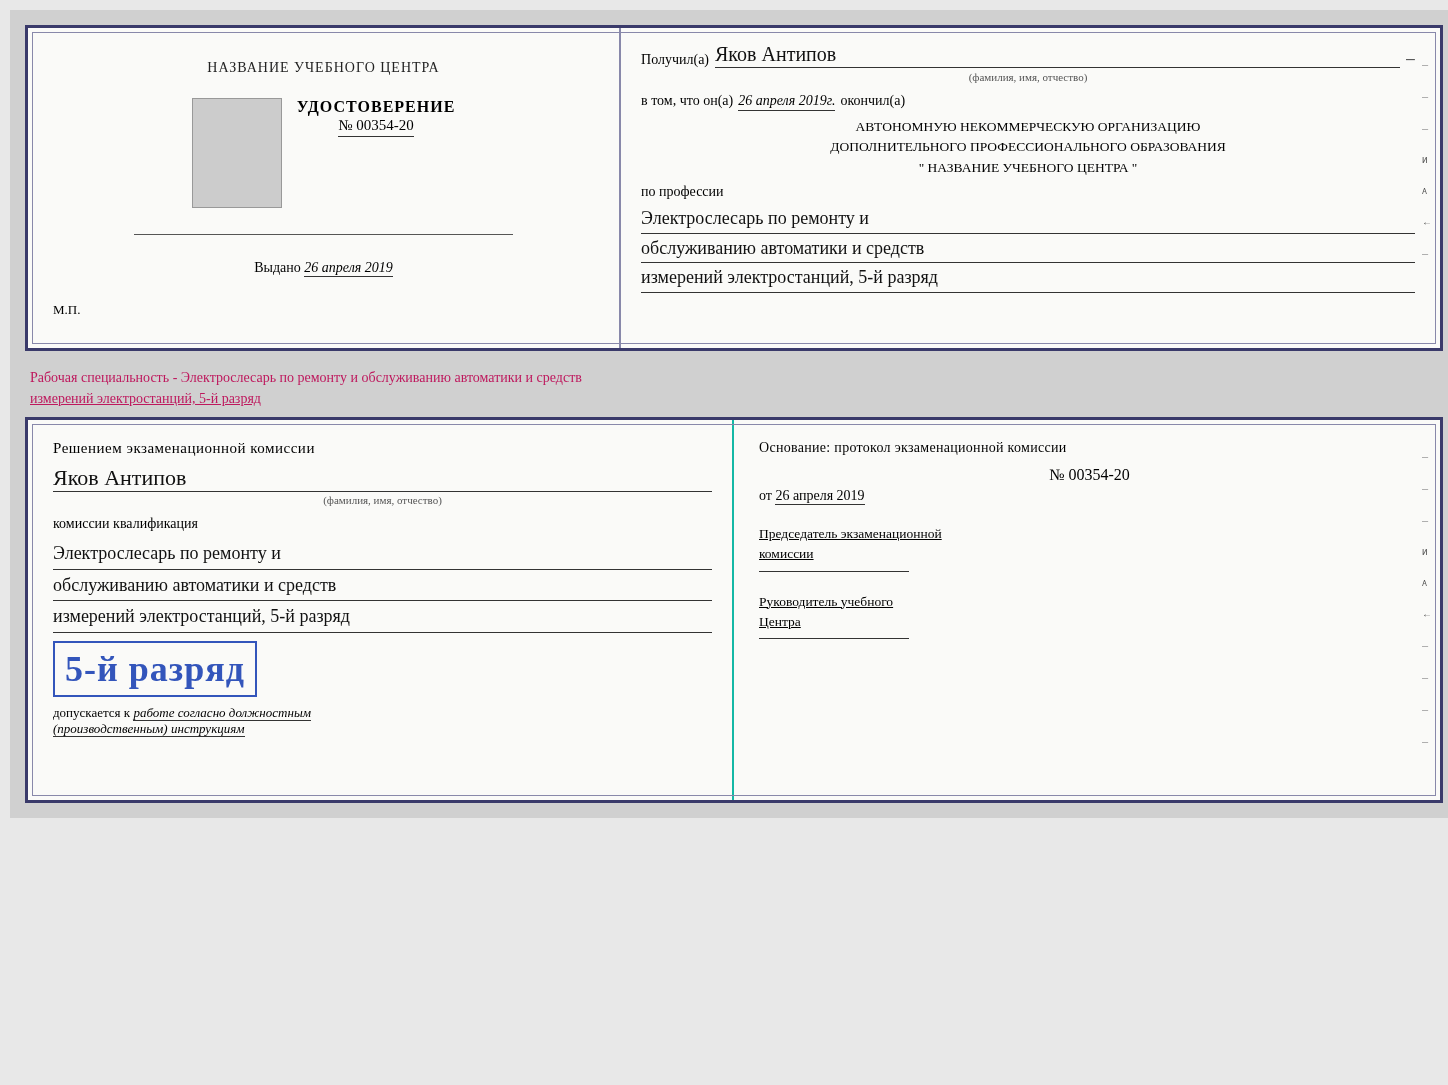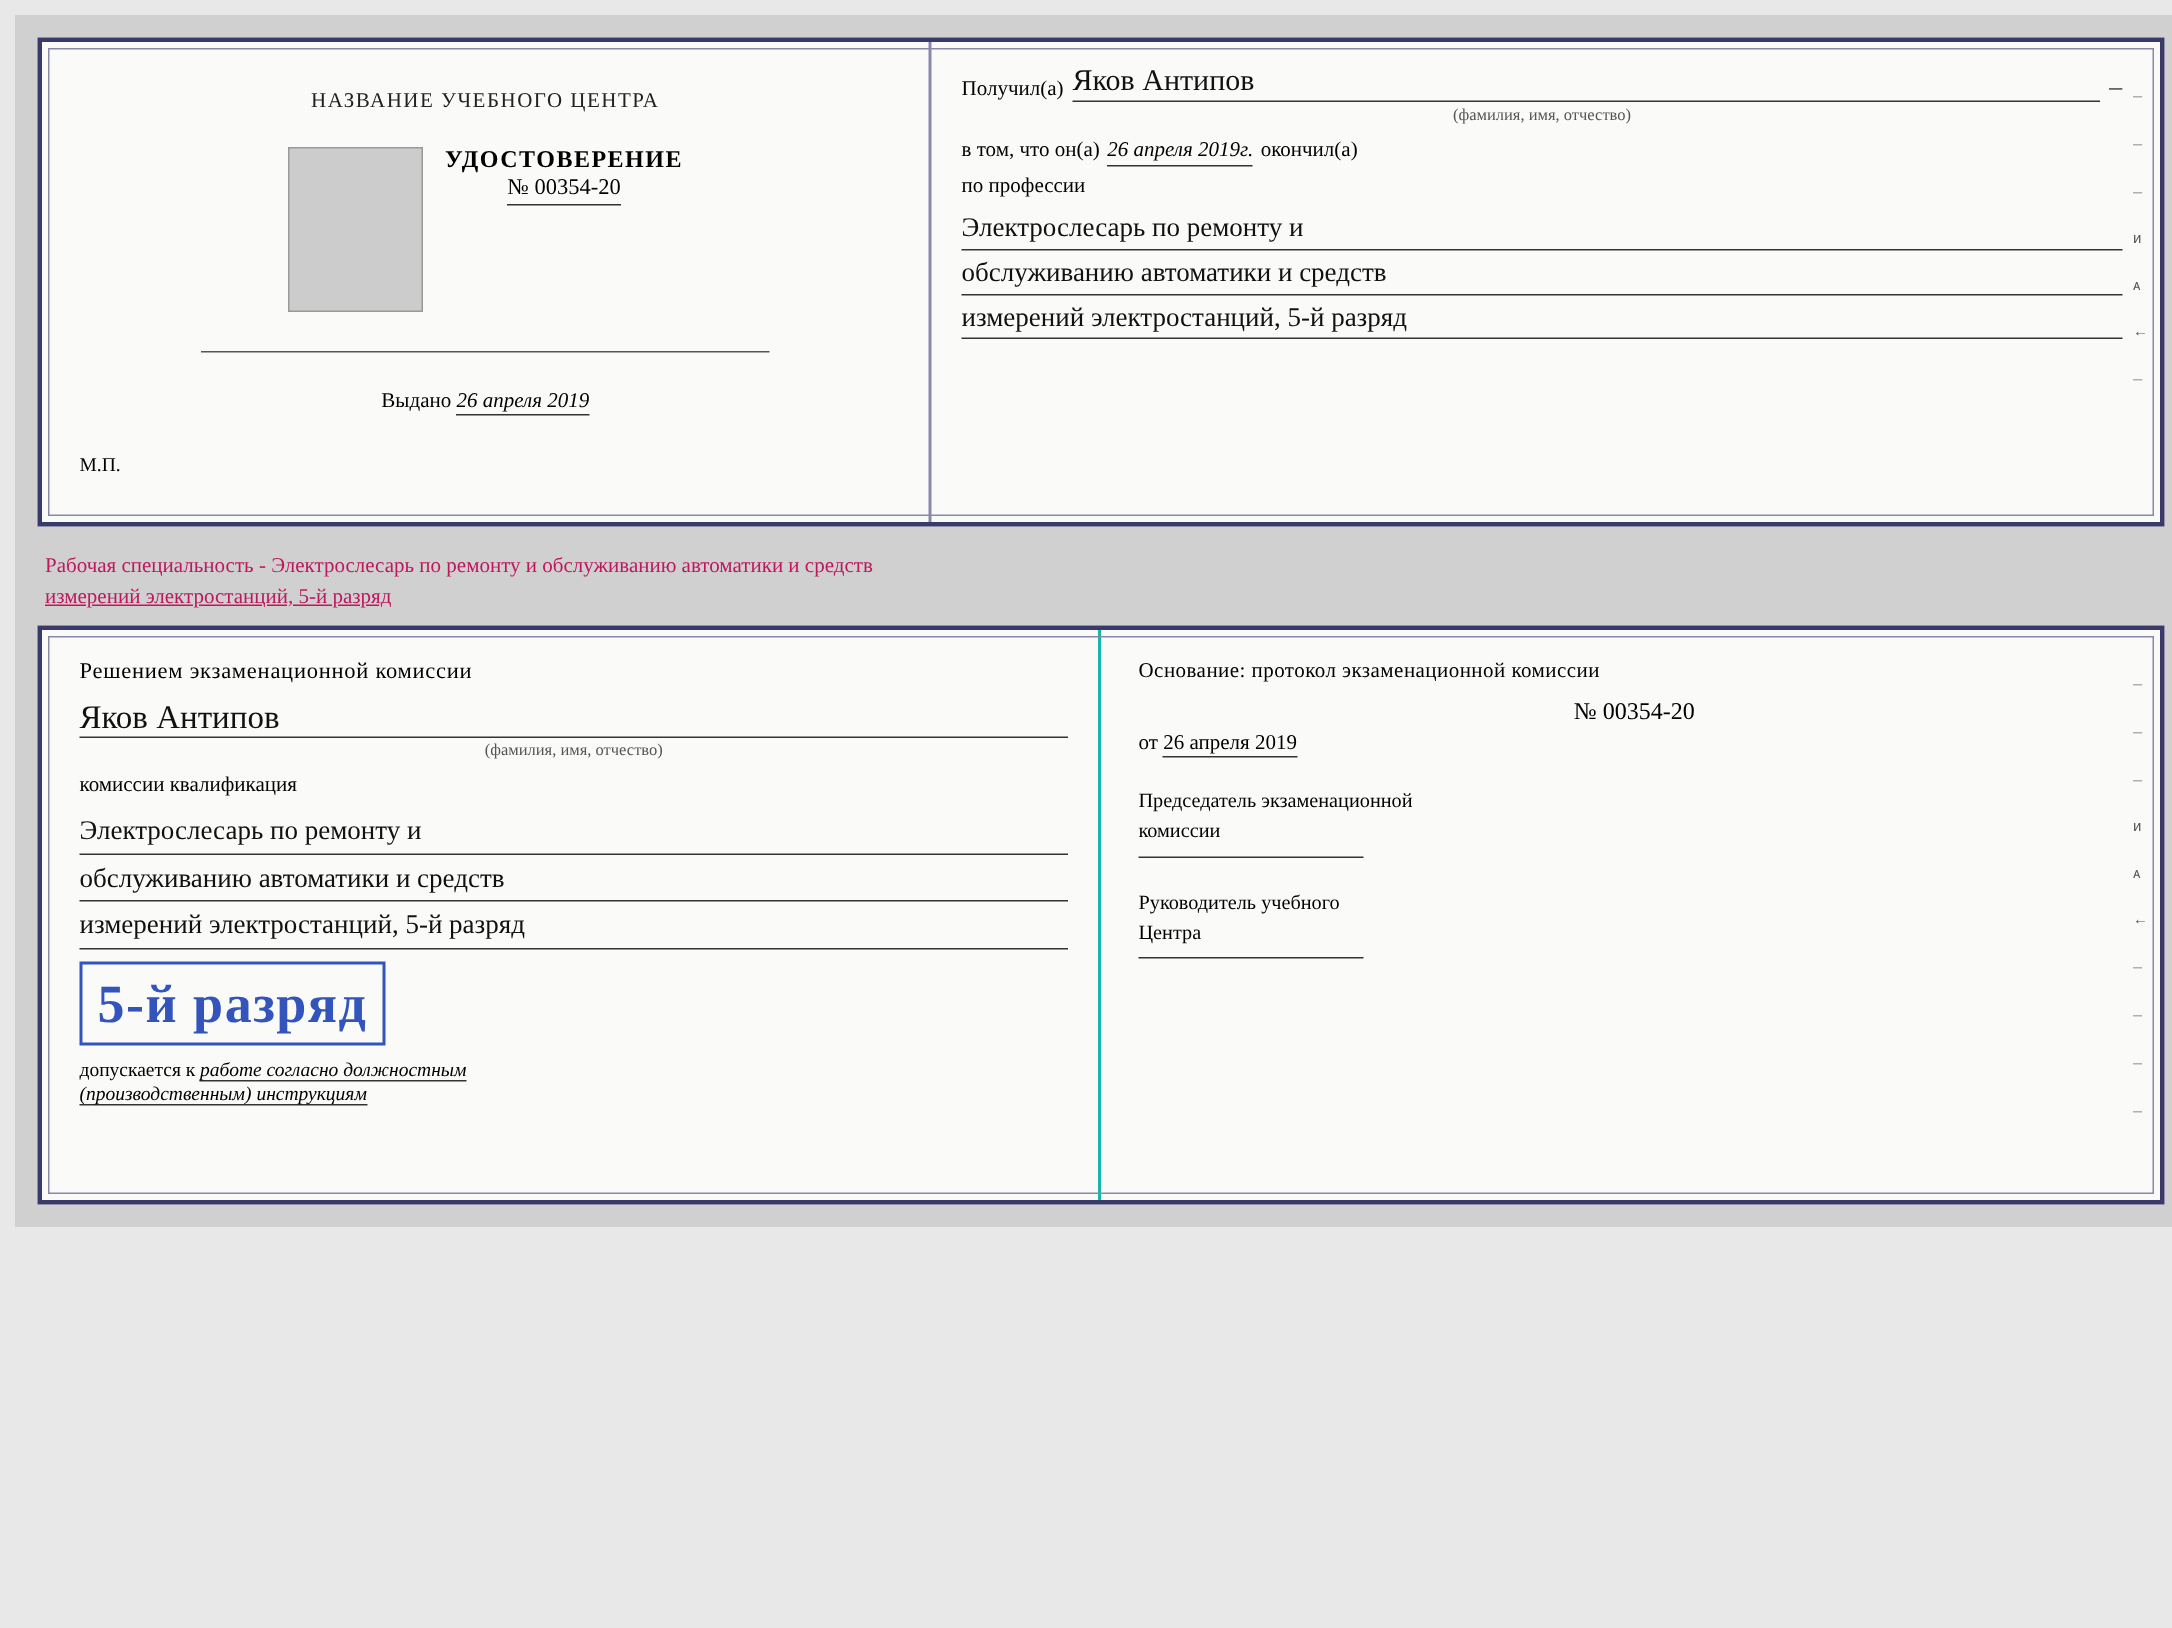--- a/index.html
+++ b/index.html
@@ -308,20 +308,21 @@
       font-size: 14px;
       text-align: left;
       margin-bottom: 20px;
     }
 
     .podpis-block {
       margin-top: 15px;
       font-family: 'Times New Roman', serif;
       font-size: 13.5px;
       line-height: 1.5;
+      text-decoration: underline;
     }
 
     .podpis-line {
       border-bottom: 1px solid #333;
       width: 150px;
       display: block;
       margin: 6px 0;
     }
   </style>
 </head>
@@ -360,20 +361,25 @@
         <span style="font-size:16px; color:#555;">–</span>
       </div>
       <span class="fio-hint">(фамилия, имя, отчество)</span>
 
       <div class="date-line">
         <span>в том, что он(а)</span>
         <span class="date-value">26 апреля 2019г.</span>
         <span>окончил(а)</span>
       </div>
 
+      <div class="org-block">
+        <div>АВТОНОМНУЮ НЕКОММЕРЧЕСКУЮ ОРГАНИЗАЦИЮ</div>
+        <div>ДОПОЛНИТЕЛЬНОГО ПРОФЕССИОНАЛЬНОГО ОБРАЗОВАНИЯ</div>
+        <div>"    НАЗВАНИЕ УЧЕБНОГО ЦЕНТРА    "</div>
+      </div>
 
       <div class="profession-label">по профессии</div>
       <div class="profession-handwritten">
         <span class="underlined-text">Электрослесарь по ремонту и</span>
         <span class="underlined-text">обслуживанию автоматики и средств</span>
         <span class="underlined-text">измерений электростанций, 5-й разряд</span>
       </div>
 
       <div style="position:absolute; right:8px; top:30px; display:flex; flex-direction:column; gap:20px; color:#999; font-size:11px;">
         <span>–</span>

